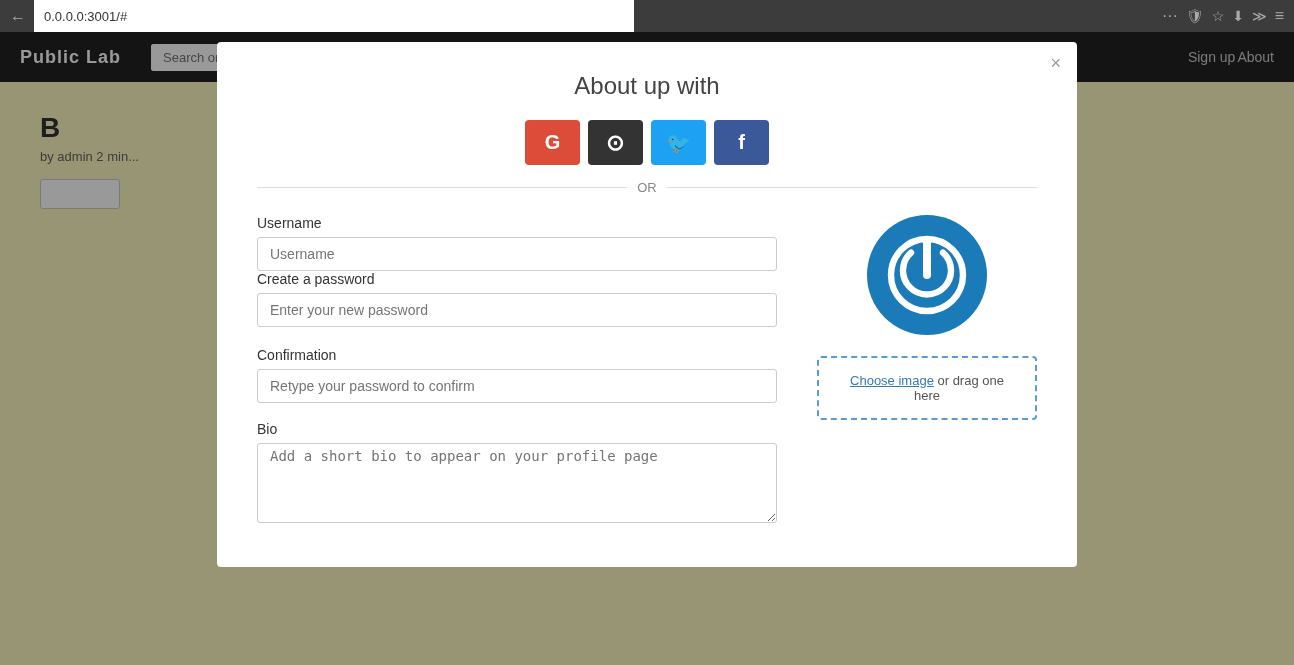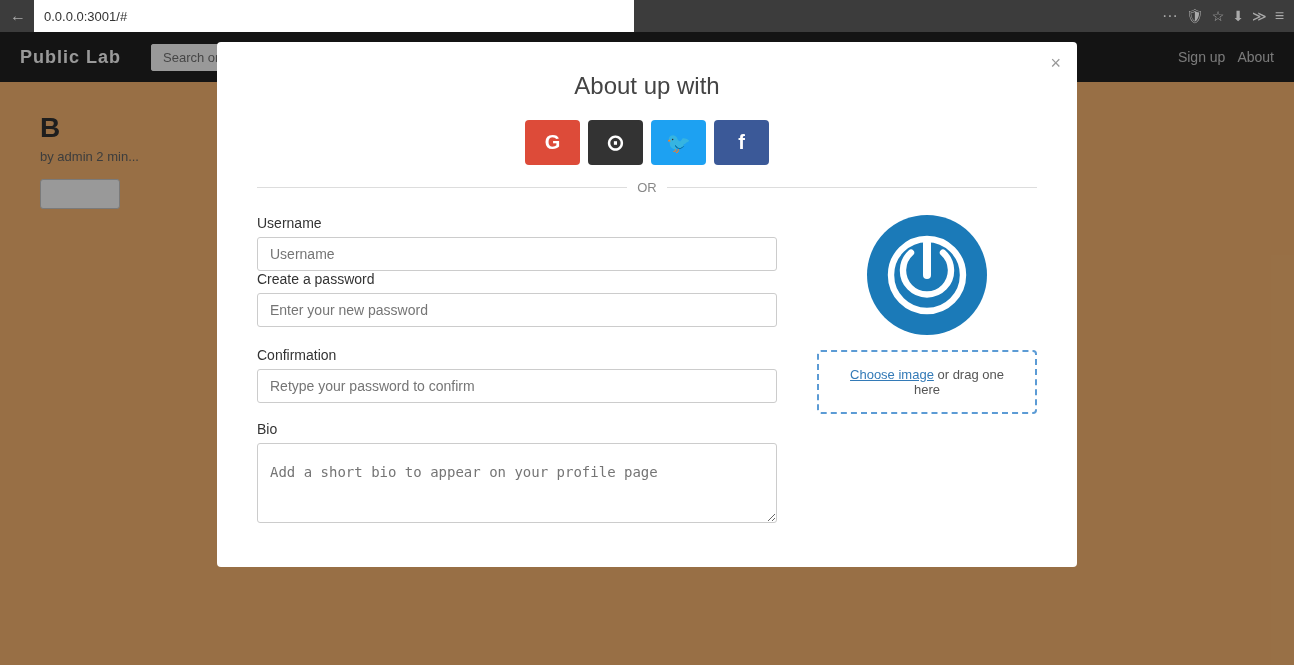--- a/index.html
+++ b/index.html
@@ -26,21 +26,21 @@
       border-radius: 3px;
       padding: 15px 10px;
       font-size: 13px;
       color: #333;
       flex: 1;
       max-width: 600px;
     }
 
     
     .page-bg {
-      background: #fdba74;
+      background: #fef9c3;
       width: 100%;
       height: calc(665px - 32px);
       position: relative;
     }
 
     
     .top-nav {
       background: #222;
       height: 50px;
       display: flex;
@@ -83,21 +83,21 @@
     }
     .nav-link {
       color: #ccc;
       font-size: 14px;
       text-decoration: none;
       cursor: pointer;
     }
     .nav-right {
       margin-left: auto;
       display: flex;
-      gap: 12px;
+      gap: 2px;
     }
     .nav-btn {
       color: #ccc;
       font-size: 14px;
       cursor: pointer;
       text-decoration: none;
     }
 
     
     .bg-content {
@@ -210,21 +210,21 @@
       gap: 40px;
     }
     .modal-left {
       flex: 1;
     }
     .modal-right {
       width: 220px;
       display: flex;
       flex-direction: column;
       align-items: center;
-      gap: 15px;
+      gap: 21px;
     }
 
     
     .form-group {
     }
     .form-label {
       display: block;
       font-size: 14px;
       color: #333;
       margin-bottom: 6px;
@@ -250,21 +250,21 @@
     .password-group {
       flex: 1;
     }
 
     
     .bio-group {
       margin-bottom: 10px;
     }
     .bio-textarea {
       width: 100%;
-      padding: 20px 12px;
+      padding: 4px 12px;
       border: 1px solid #ccc;
       border-radius: 3px;
       font-size: 14px;
       resize: vertical;
       min-height: 80px;
       color: #999;
     }
 
     
     .avatar-circle {

